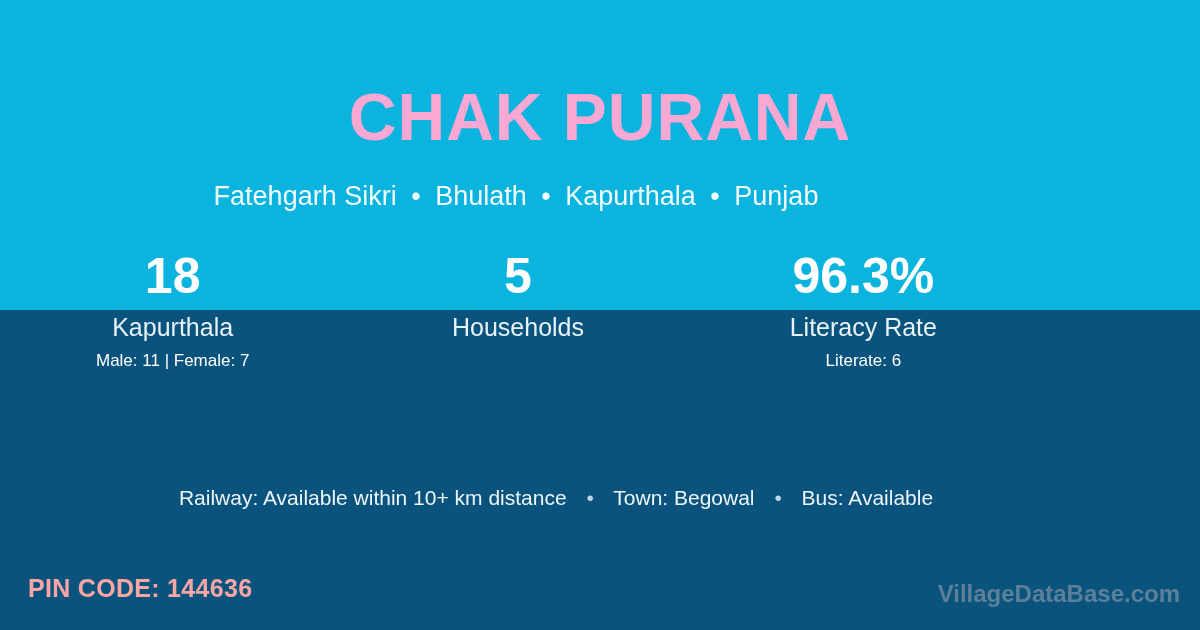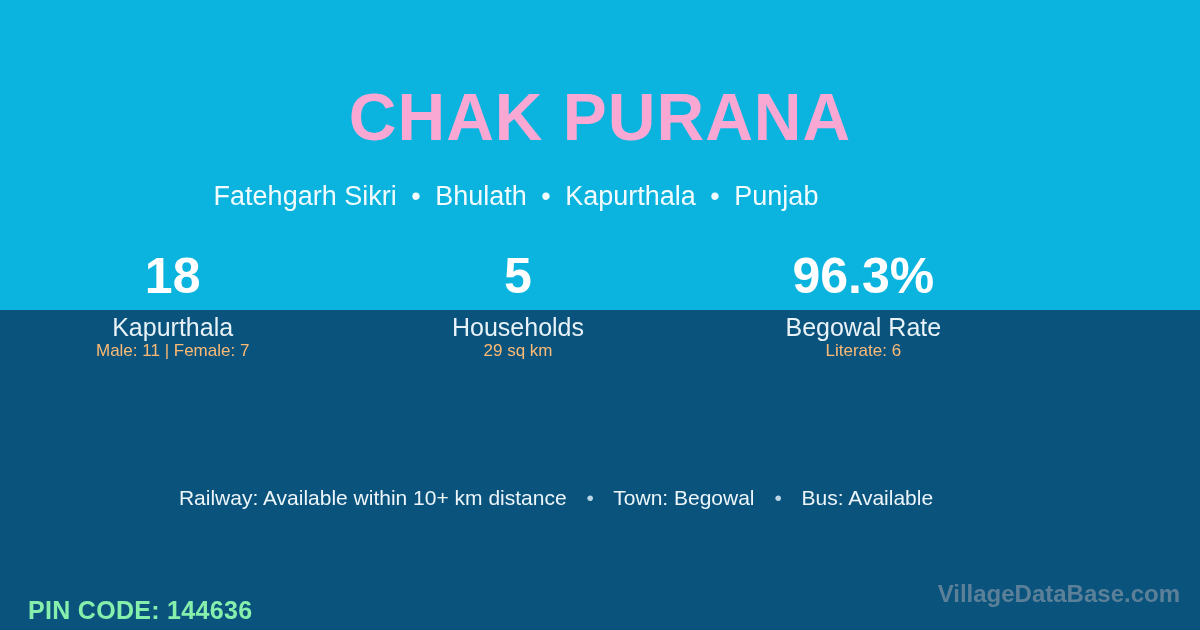--- a/index.html
+++ b/index.html
@@ -88,24 +88,25 @@
   }
   .stat-label {
     margin-top: 7px;
     font-size: 25px;
     font-weight: 400;
     line-height: 28px;
     color: #e8f2f7;
     white-space: nowrap;
   }
   .stat-sub {
+    margin-top: 10px;
     font-size: 17px;
     font-weight: 400;
     line-height: 20px;
-    color: #fdba74;
+    color: #ffffff;
     white-space: nowrap;
   }
 
   
   .amenities {
     position: absolute;
     left: 0;
     top: 486px;
     width: 1112px;
     text-align: center;
@@ -117,25 +118,25 @@
   .amenities .sep {
     display: inline-block;
     padding: 0 14px;
     color: #bcd5e3;
   }
 
   
   .pin-code {
     position: absolute;
     left: 28px;
-    top: 596px;
+    top: 574px;
     font-size: 25px;
     font-weight: 700;
     letter-spacing: 0.3px;
-    color: #86efac;
+    color: #fca5a5;
     white-space: nowrap;
   }
   .brand {
     position: absolute;
     right: 20px;
     top: 580px;
     font-size: 24px;
     font-weight: 700;
     color: #5d8099;
     white-space: nowrap;
@@ -164,26 +165,25 @@
 
     <div class="stat">
       <div class="stat-value">18</div>
       <div class="stat-label">Kapurthala</div>
       <div class="stat-sub">Male: 11 | Female: 7</div>
     </div>
 
     <div class="stat">
       <div class="stat-value">5</div>
       <div class="stat-label">Households</div>
-      <div class="stat-sub">29 sq km</div>
     </div>
 
     <div class="stat">
       <div class="stat-value">96.3%</div>
-      <div class="stat-label">Begowal Rate</div>
+      <div class="stat-label">Literacy Rate</div>
       <div class="stat-sub">Literate: 6</div>
     </div>
 
   </div>
 
   <div class="amenities">
     <span>Railway: Available within 10+ km distance</span>
     <span class="sep">•</span>
     <span>Town: Begowal</span>
     <span class="sep">•</span>

